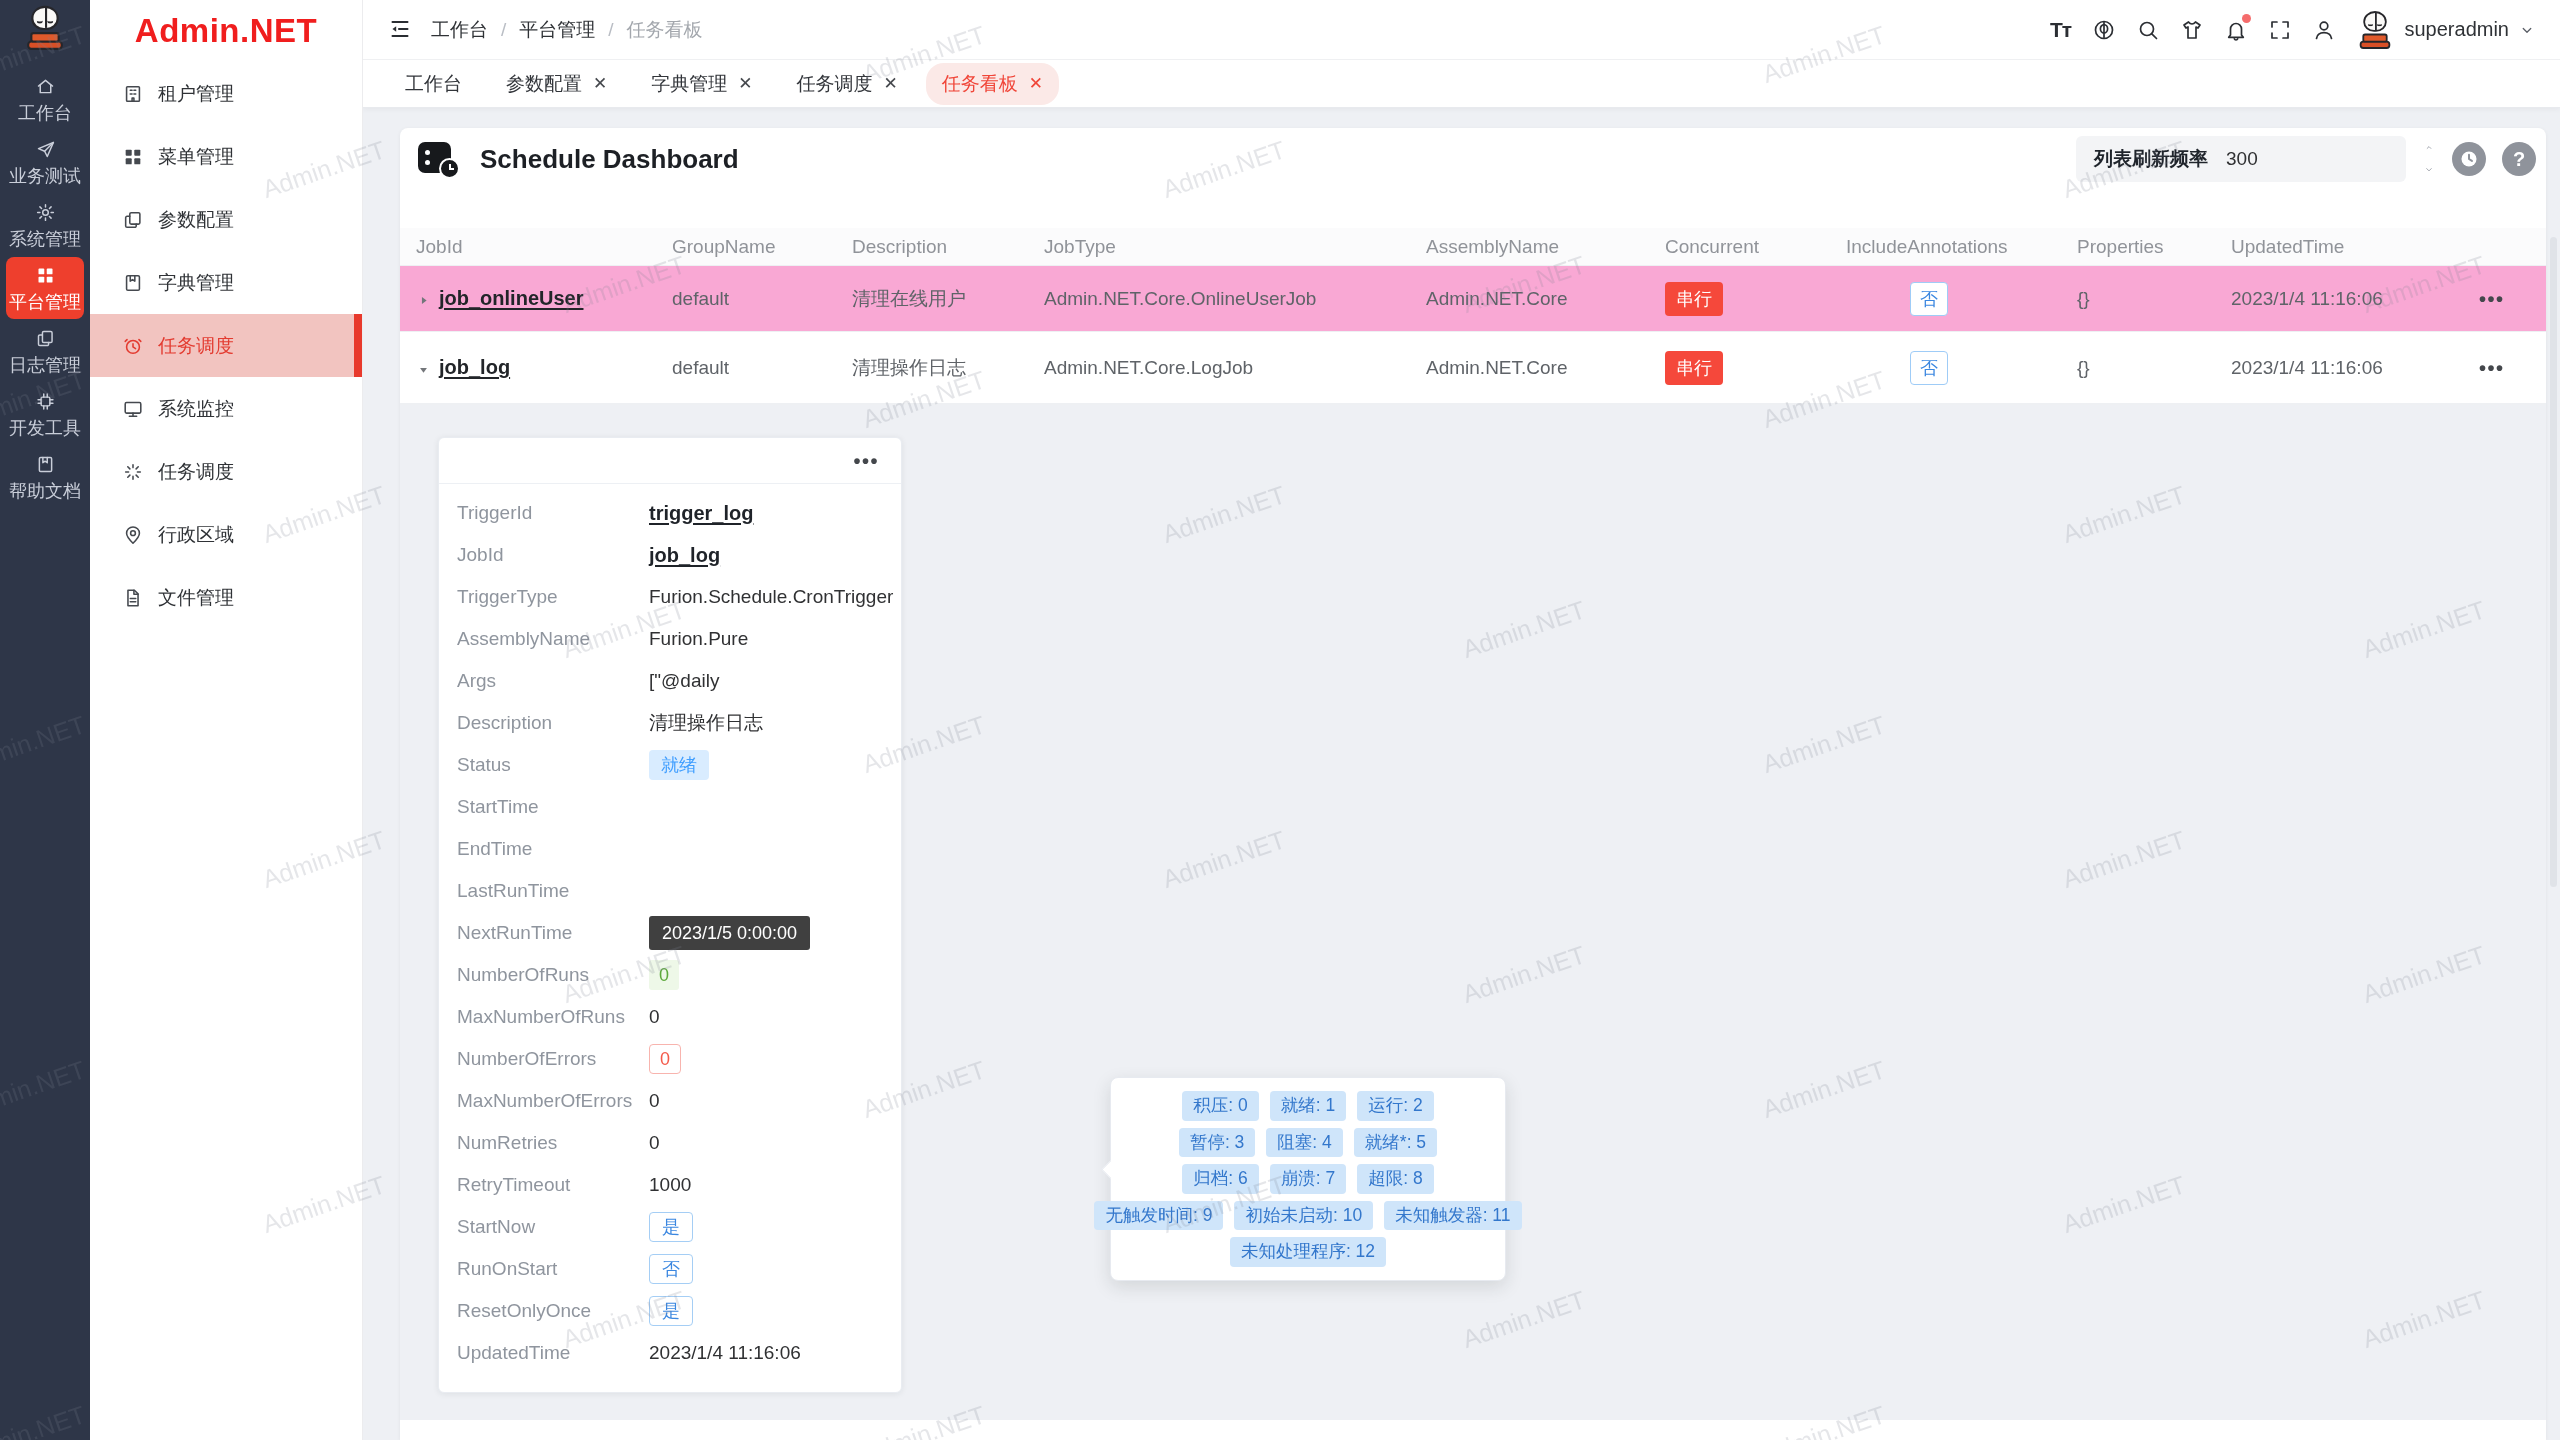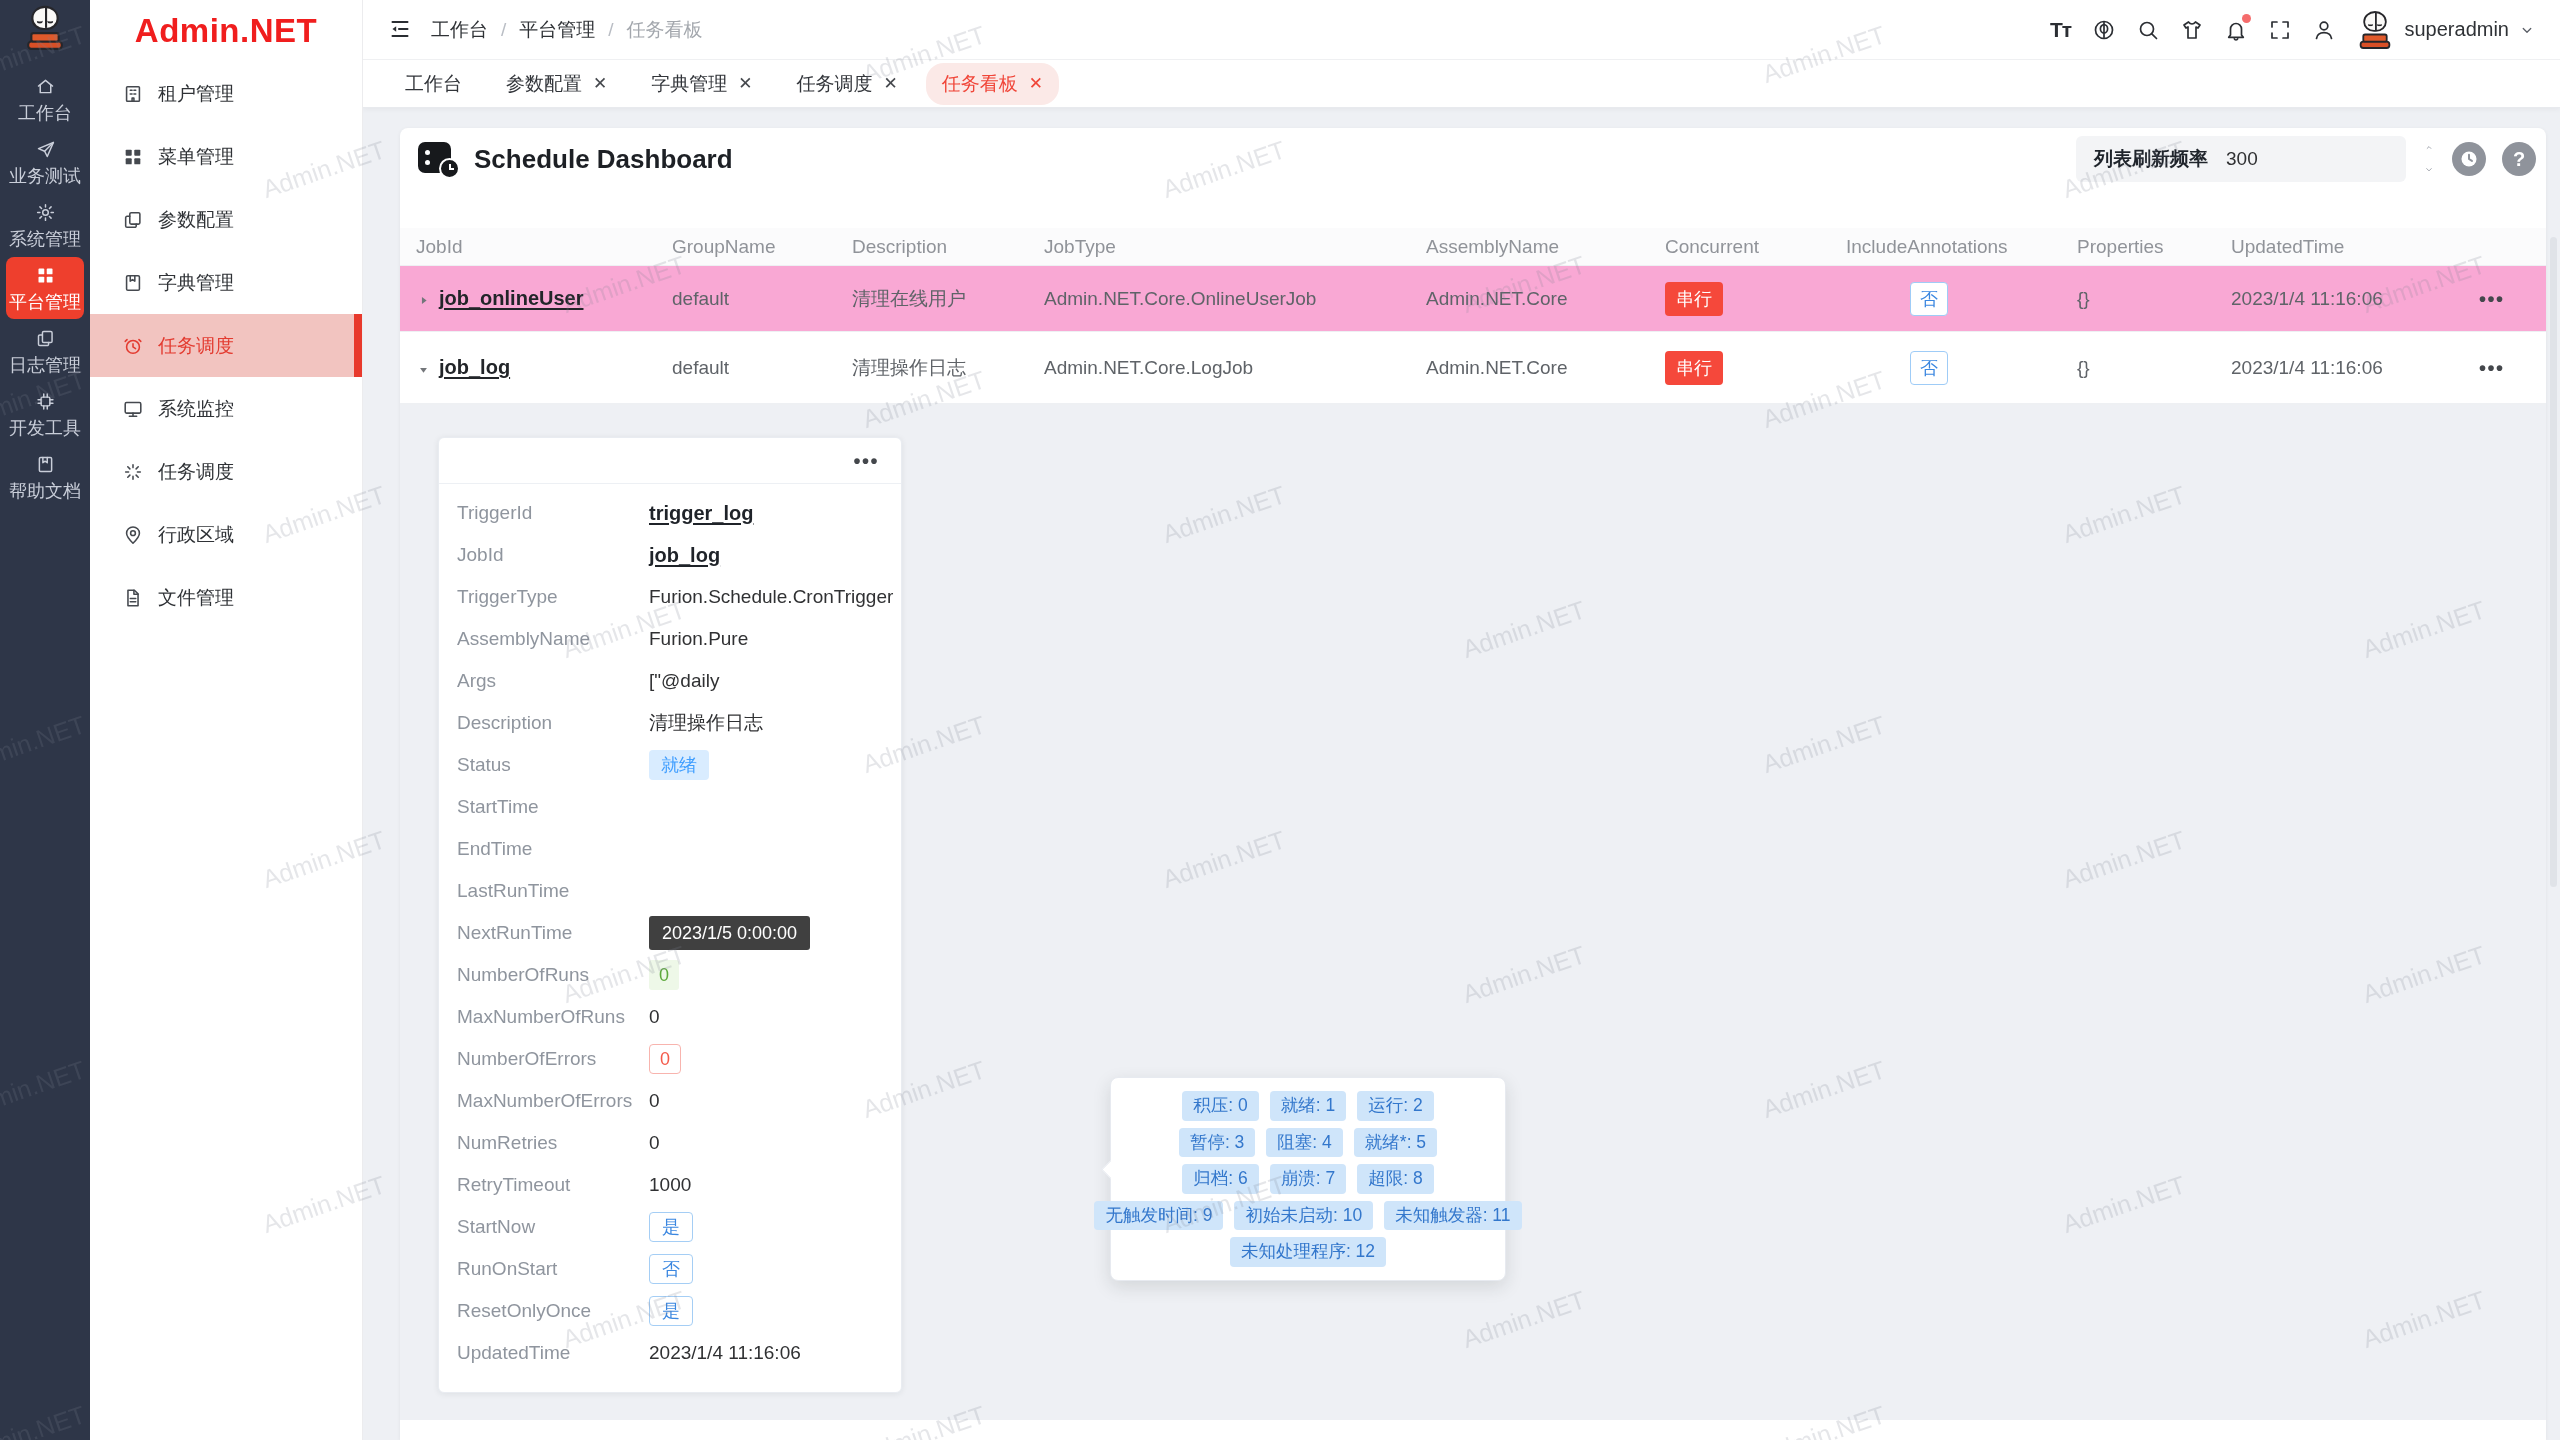--- a/index.html
+++ b/index.html
@@ -62,21 +62,21 @@
           border-radius:8px 8px 0 0; box-shadow:0 1px 4px rgba(31,35,41,.06); }
   .toolbar { height:62px; display:flex; align-items:center; padding:0 10px 0 18px; }
   .title-ic { position:relative; width:42px; height:40px; }
   .ti-rect { position:absolute; left:0; top:3px; width:33px; height:31px; background:#17191c; border-radius:7px; }
   .ti-rect::before { content:""; position:absolute; left:7px; top:8px; width:5px; height:5px; border-radius:50%; background:#fff; }
   .ti-rect::after { content:""; position:absolute; left:7px; top:18px; width:5px; height:5px; border-radius:50%; background:#fff; }
   .ti-clock { position:absolute; right:0; bottom:0; width:21px; height:21px; background:#17191c;
               border:2.5px solid #fff; border-radius:50%; }
   .ti-clock::before { content:""; position:absolute; left:8px; top:4px; width:2px; height:6px; background:#fff; }
   .ti-clock::after { content:""; position:absolute; left:8px; top:8px; width:5px; height:2px; background:#fff; }
-  .pg-title { margin-left:14px; font-size:26px; font-weight:600; color:#1d2025; }
+  .pg-title { margin-left:20px; font-size:26px; font-weight:600; color:#1d2025; }
   .toolbar-right { margin-left:auto; display:flex; align-items:center; gap:16px; }
   .refresh-box { width:330px; height:46px; background:#f3f4f6; border-radius:6px; display:flex;
                  align-items:center; padding:0 18px; gap:18px; font-size:19px; cursor:text; }
   .refresh-label { font-weight:700; color:#1f242b; }
   .refresh-value { color:#303133; }
   .spin { display:flex; flex-direction:column; gap:4px; color:#8a8f99; }
   .spin svg { width:14px; height:11px; cursor:pointer; }
   .circle-btn { width:34px; height:34px; border-radius:50%; background:#8f939b; color:#fff;
                 display:flex; align-items:center; justify-content:center; cursor:pointer; }
   .circle-btn svg { width:22px; height:22px; }

